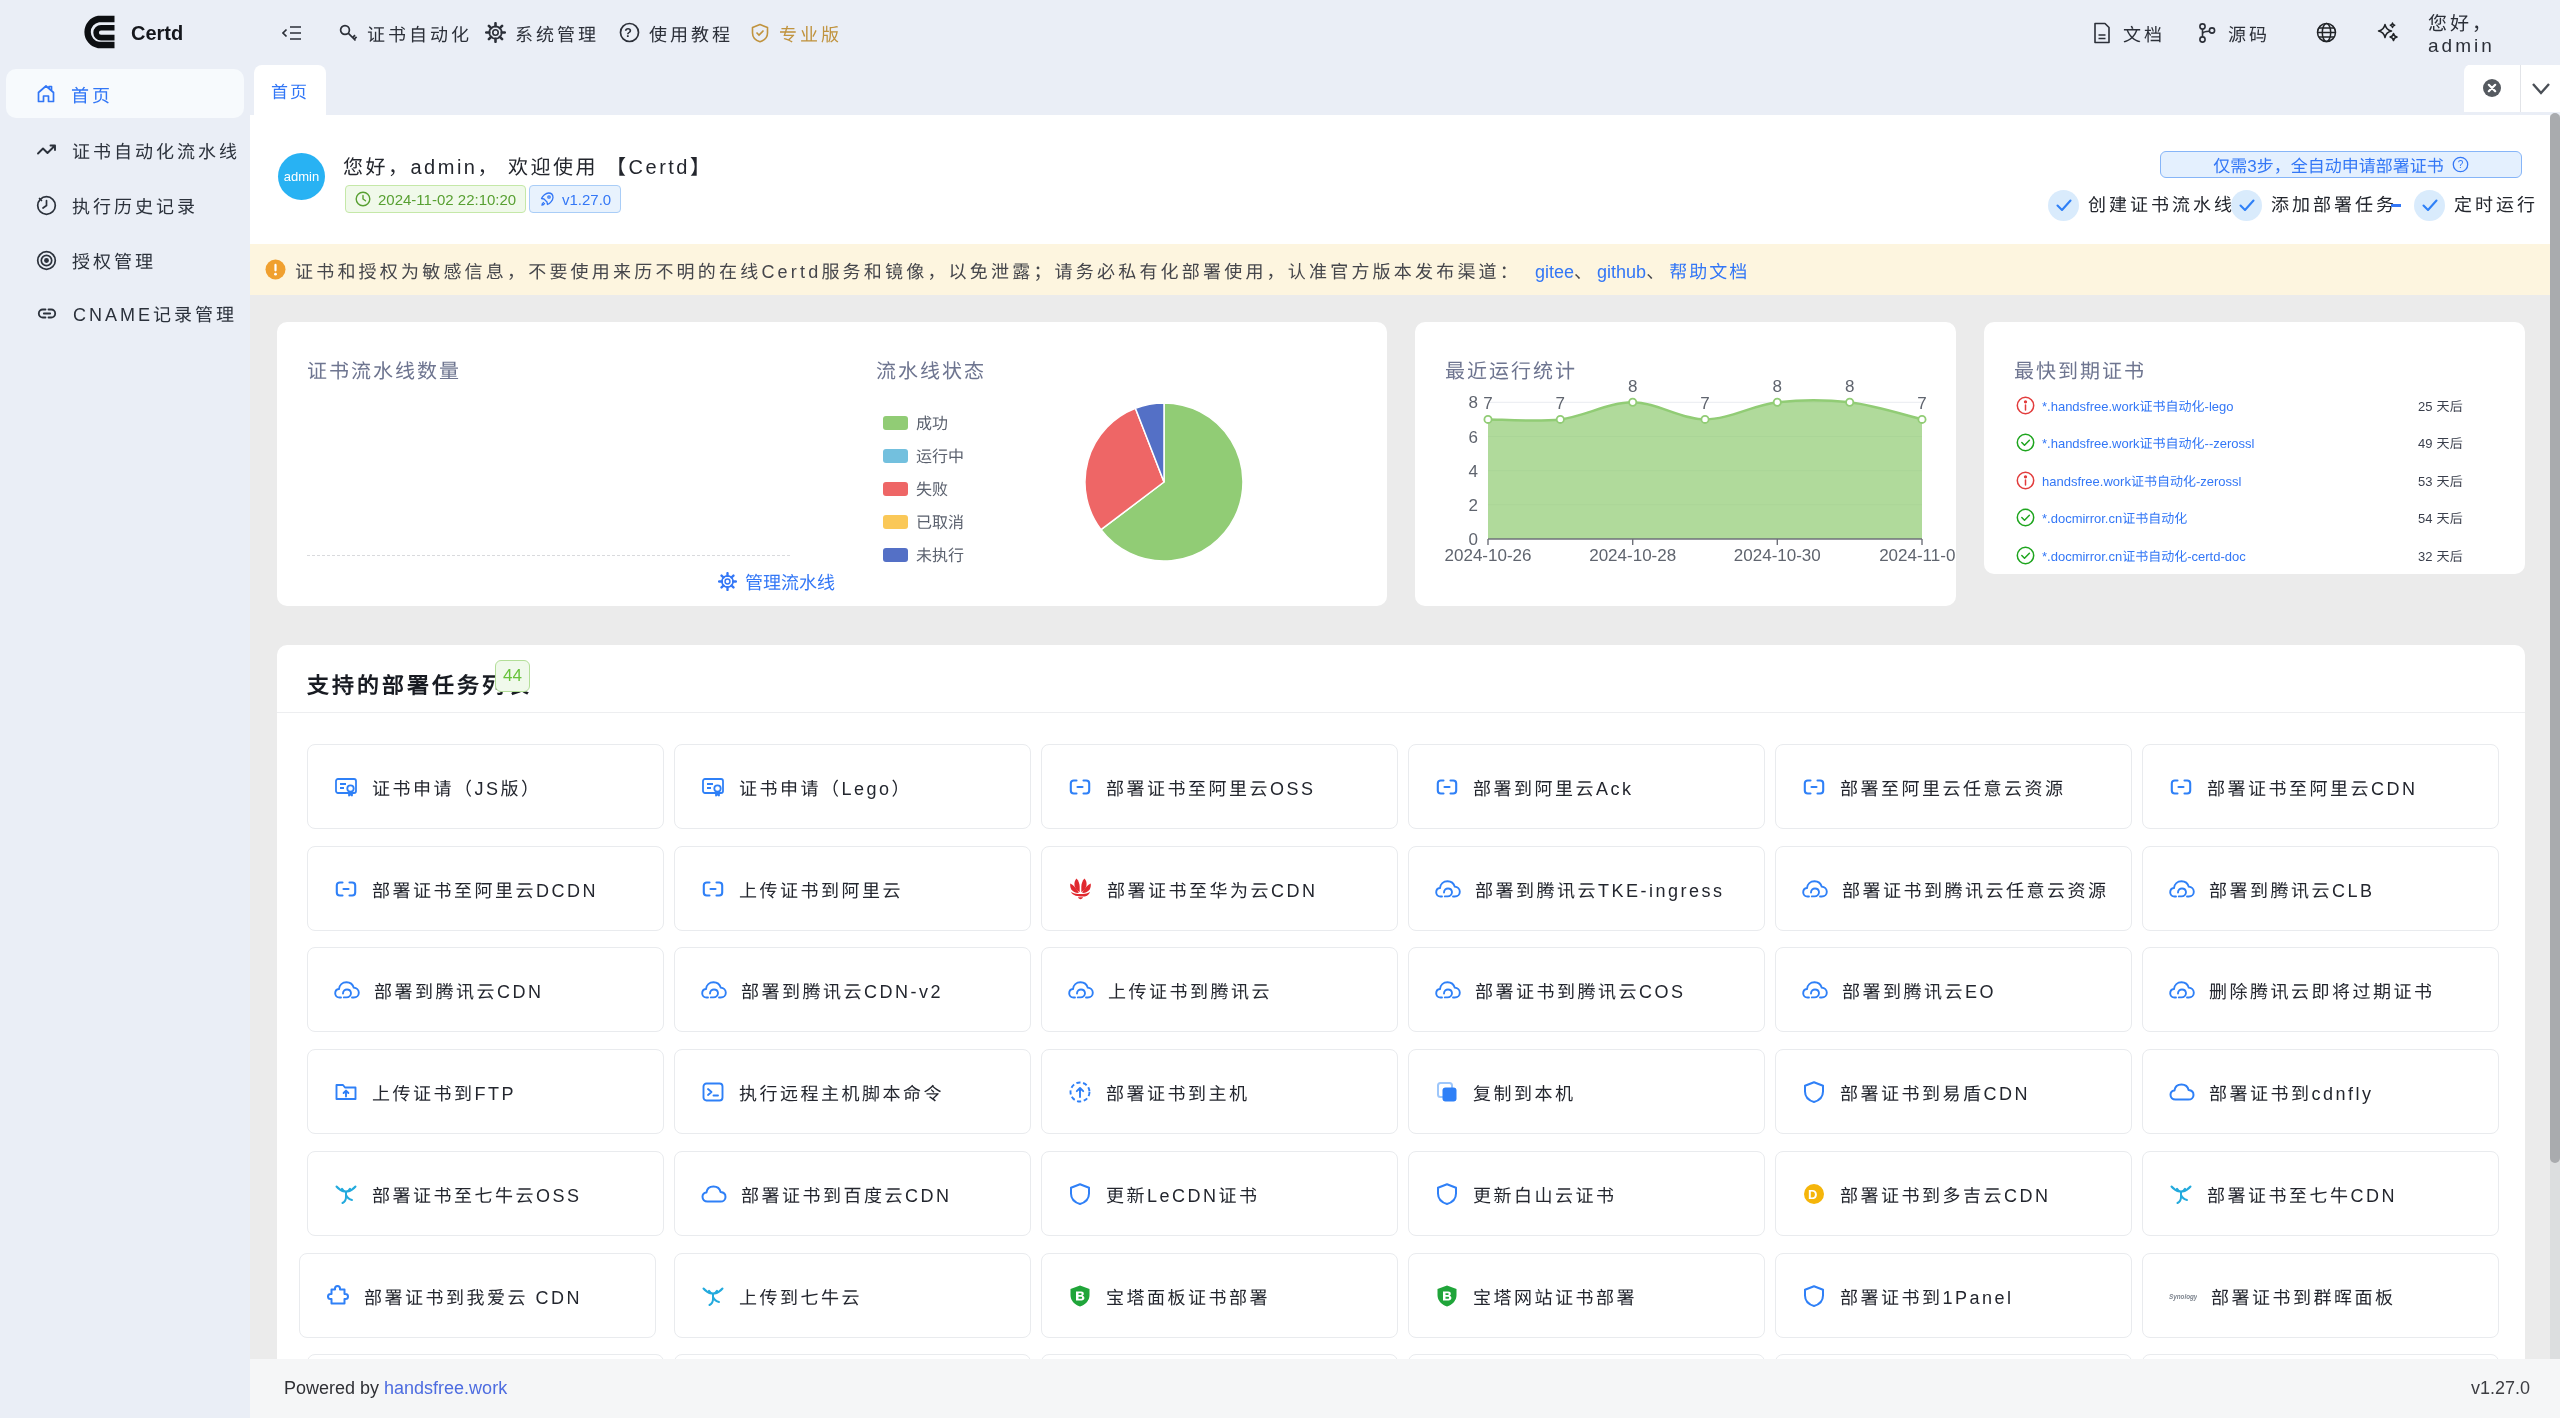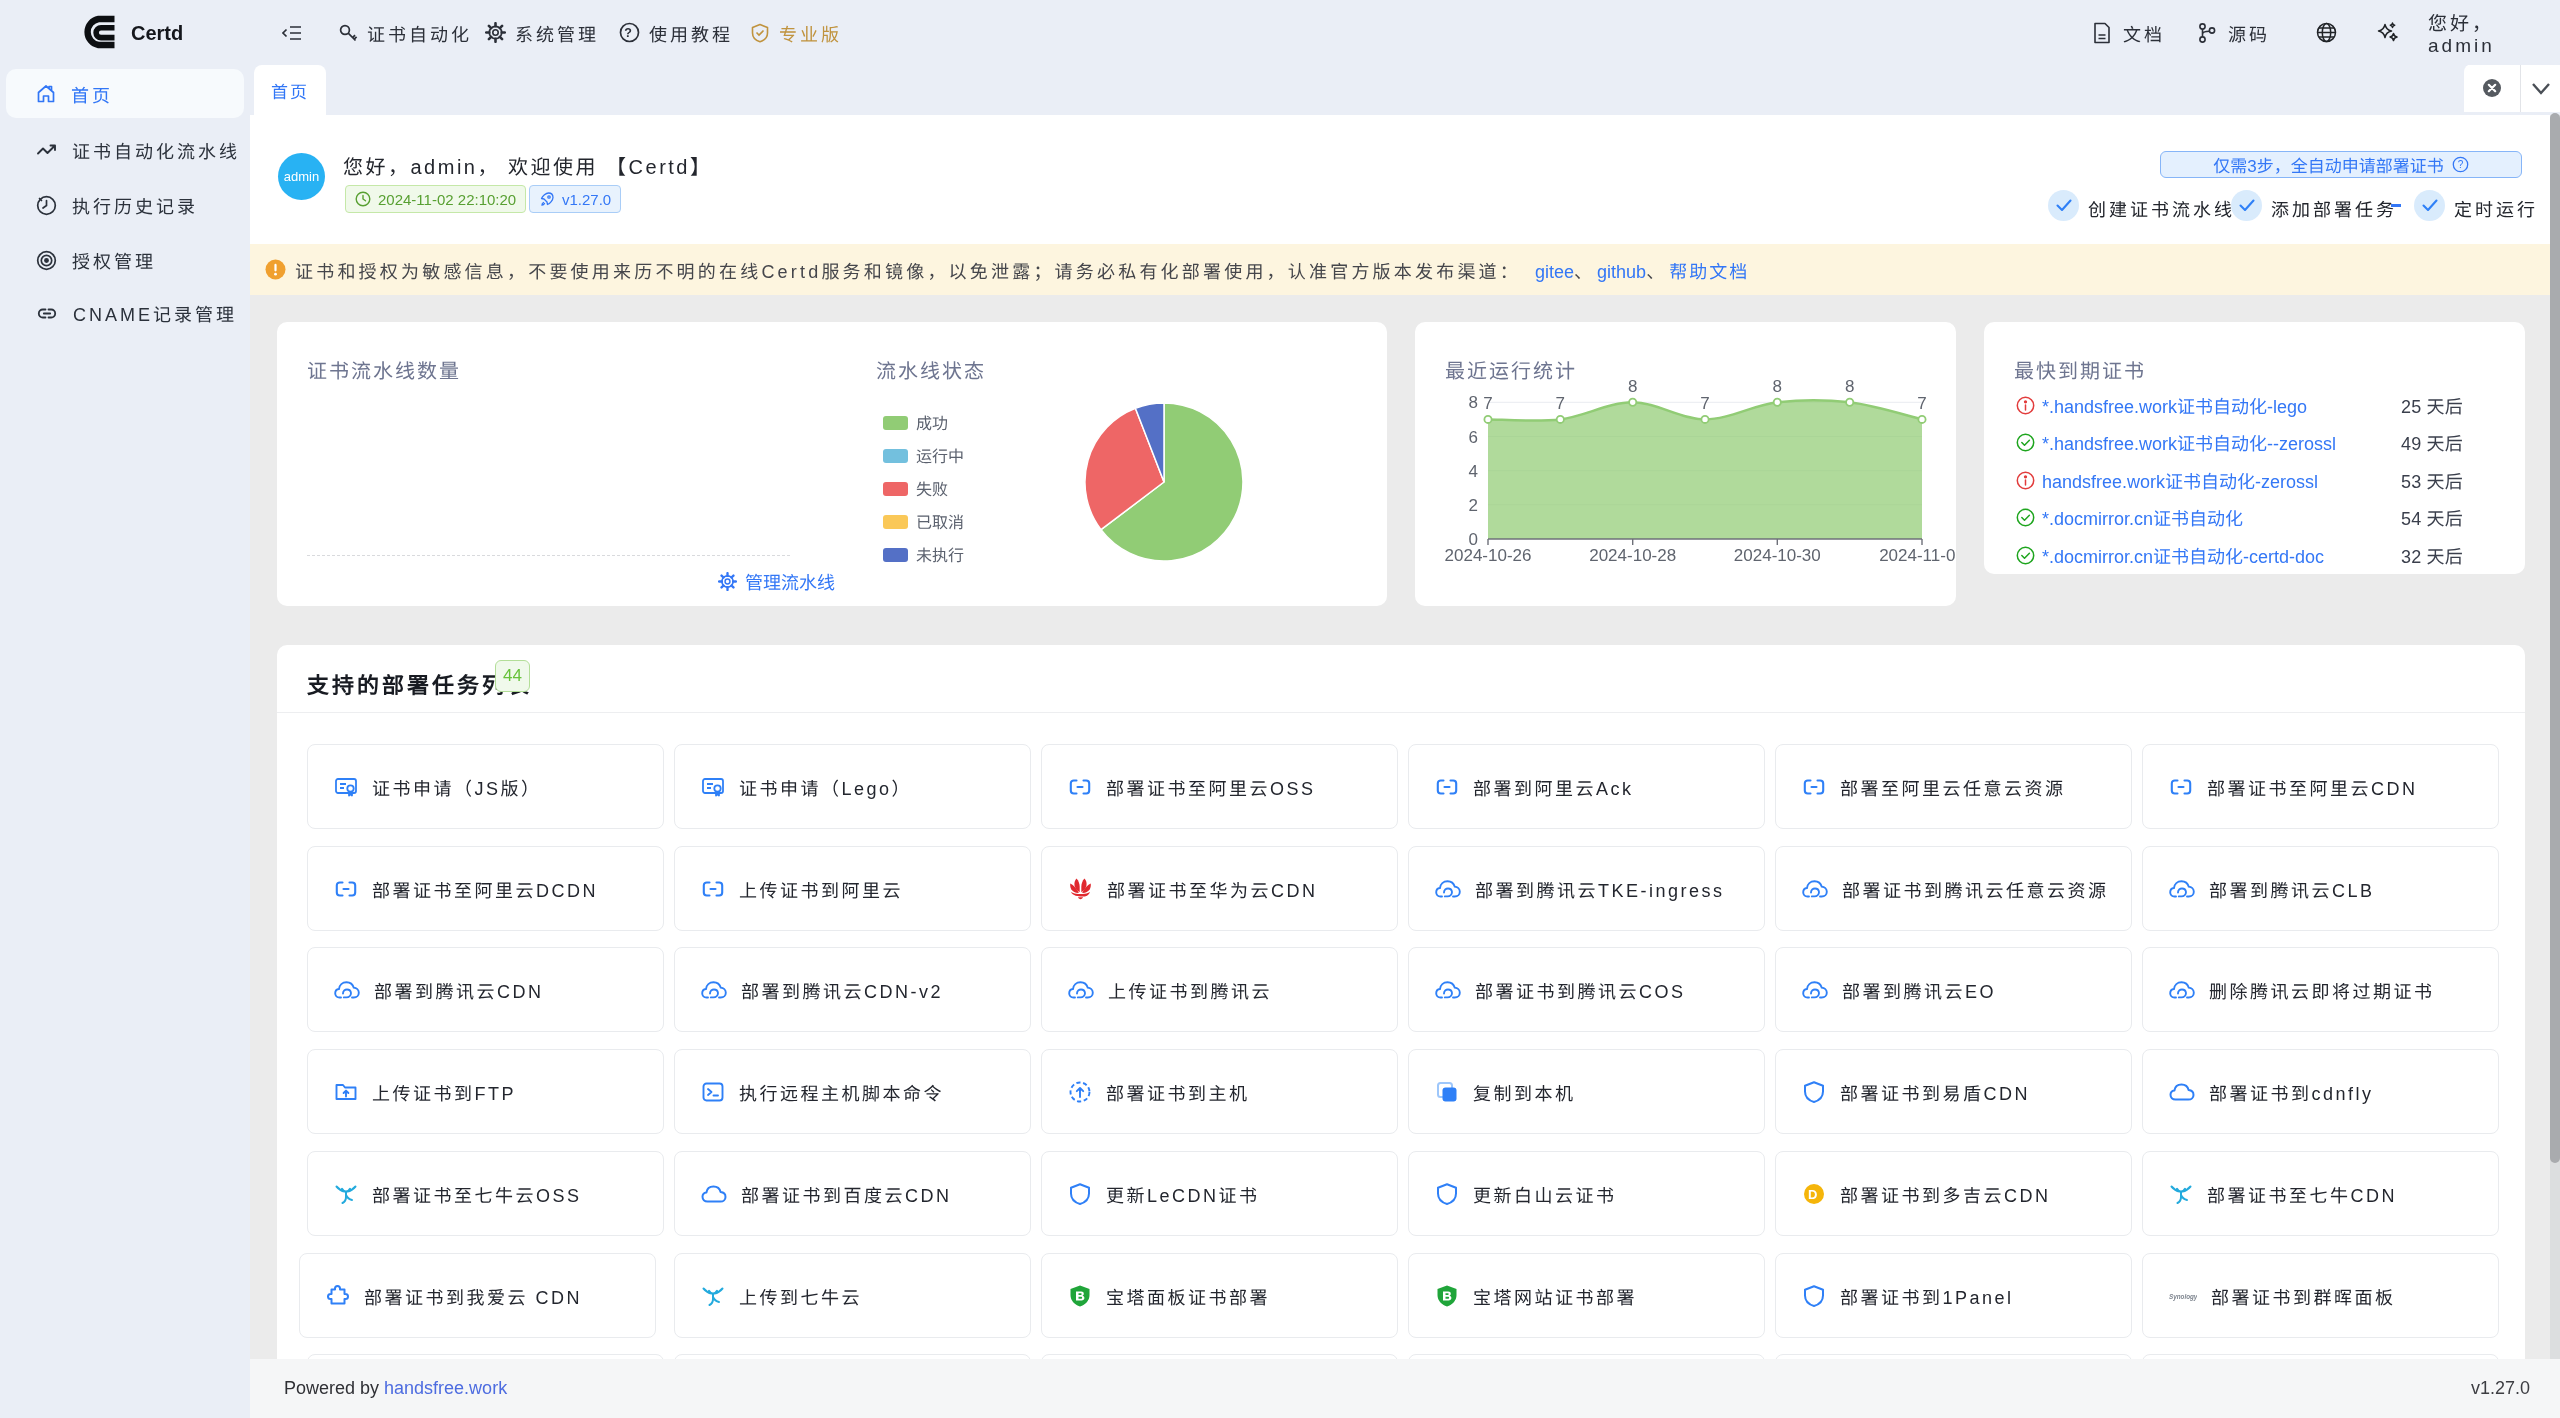--- a/index.html
+++ b/index.html
@@ -29,40 +29,40 @@
 #main{position:absolute;left:250px;top:115px;width:2310px;height:1303px;background:#ebebeb;z-index:10}
 #welcome{position:absolute;left:0;top:0;width:2310px;height:129px;background:#fff}
 #banner{position:absolute;left:0;top:129px;width:2310px;height:51px;background:#fdf5df;display:flex;align-items:center;font-size:18px;color:#45464b}
 #banner a{color:#3377f6;text-decoration:none}
 .avatar{position:absolute;left:28px;top:38px;width:47px;height:47px;border-radius:50%;background:#28b2f3;color:#fff;font-size:13px;display:flex;align-items:center;justify-content:center}
 .hello{position:absolute;left:93px;top:36px;font-size:20px;color:#23262d;letter-spacing:2.5px}
 .badge{position:absolute;top:70px;height:28px;border-radius:4px;font-size:15px;display:flex;align-items:center;padding:0 9px;gap:7px}
 .badge.green{left:95px;background:#f0f9ea;border:1px solid #c5e8a8;color:#58a032}
 .badge.blue{left:279px;background:#e8f2fd;border:1px solid #a9cdf7;color:#3377f6}
 .pill{position:absolute;left:1910px;top:36px;width:362px;height:27px;background:#e4f0fe;border:1px solid #86b5f8;border-radius:6px;color:#3377f6;font-size:17px;display:flex;align-items:center;justify-content:center;gap:8px}
-.step{position:absolute;top:75px;display:flex;align-items:flex-end;font-size:18px;color:#23262d;white-space:nowrap;letter-spacing:3px}
+.step{position:absolute;top:75px;display:flex;align-items:flex-start;font-size:18px;color:#23262d;white-space:nowrap;letter-spacing:3px}
 .stepc{width:31px;height:31px;border-radius:50%;background:#d9ebfc;display:flex;align-items:center;justify-content:center;margin-right:9px}
 
 .card{position:absolute;background:#fff;border-radius:10px}
 .ctitle{position:absolute;left:30px;top:33px;font-size:20px;color:#6e7590;letter-spacing:2px}
 
 #bigcard{position:absolute;left:27px;top:530px;width:2248px;height:773px;background:#fff;border-radius:10px 10px 0 0}
 #bigtitle{position:absolute;left:30px;top:22px;font-size:22px;font-weight:bold;color:#181b22;letter-spacing:3px}
 #badge44{position:absolute;left:218px;top:15px;width:35px;height:32px;background:#f0f9eb;border:1px solid #b3de98;border-radius:6px;color:#67c23a;font-size:17px;display:flex;align-items:center;justify-content:center}
 #bighead{position:absolute;left:0;top:0;width:2248px;height:68px;border-bottom:1px solid #edeef0}
 .task{position:absolute;width:357px;height:85px;background:#fff;border:1px solid #e9ebee;border-radius:8px;display:flex;align-items:center;font-size:18px;color:#23262e;letter-spacing:2.5px;white-space:nowrap;overflow:hidden}
 .task svg,.task .ich{flex:none;margin-left:26px;margin-right:14px}
 
 #footer{position:absolute;left:0;top:1244px;width:2310px;height:59px;background:#f5f6f7;z-index:40;font-size:18px;color:#2f3035}
 #footer a{color:#4d6ce0;text-decoration:none}
 
 #sbtrack{position:absolute;left:2550px;top:115px;width:10px;height:1244px;background:#dcdedf;z-index:60}
 #sbthumb{position:absolute;left:2550px;top:113px;width:10px;height:1050px;background:#a9abae;border-radius:5px;z-index:61}
 .dash{border-top:1px dashed #d9dadd}
-.certrow{position:absolute;left:32px;width:447px;height:24px;display:flex;align-items:center;font-size:18px}
+.certrow{position:absolute;left:32px;width:447px;height:24px;display:flex;align-items:center;font-size:13px}
 .certrow svg{flex:none;margin-right:7px}
 .certrow a{color:#3377f6;text-decoration:none}
 .certrow span{margin-left:auto;color:#3a3f4c;letter-spacing:0.2px}
 </style>
 </head>
 <body>
 <div id="topbar">
   <svg class="abs" style="left:80px;top:13px" width="36" height="38" viewBox="0 0 36 38">
       <path d="M34.5 6 H18.5 A13.2 13.2 0 0 0 18.5 32 H34.5" fill="none" stroke="#0d0f12" stroke-width="6.4"></path>
       <path d="M34.5 14.8 H21 A4.9 4.9 0 0 0 21 24.6 H34.5" fill="none" stroke="#0d0f12" stroke-width="5.6"></path>

